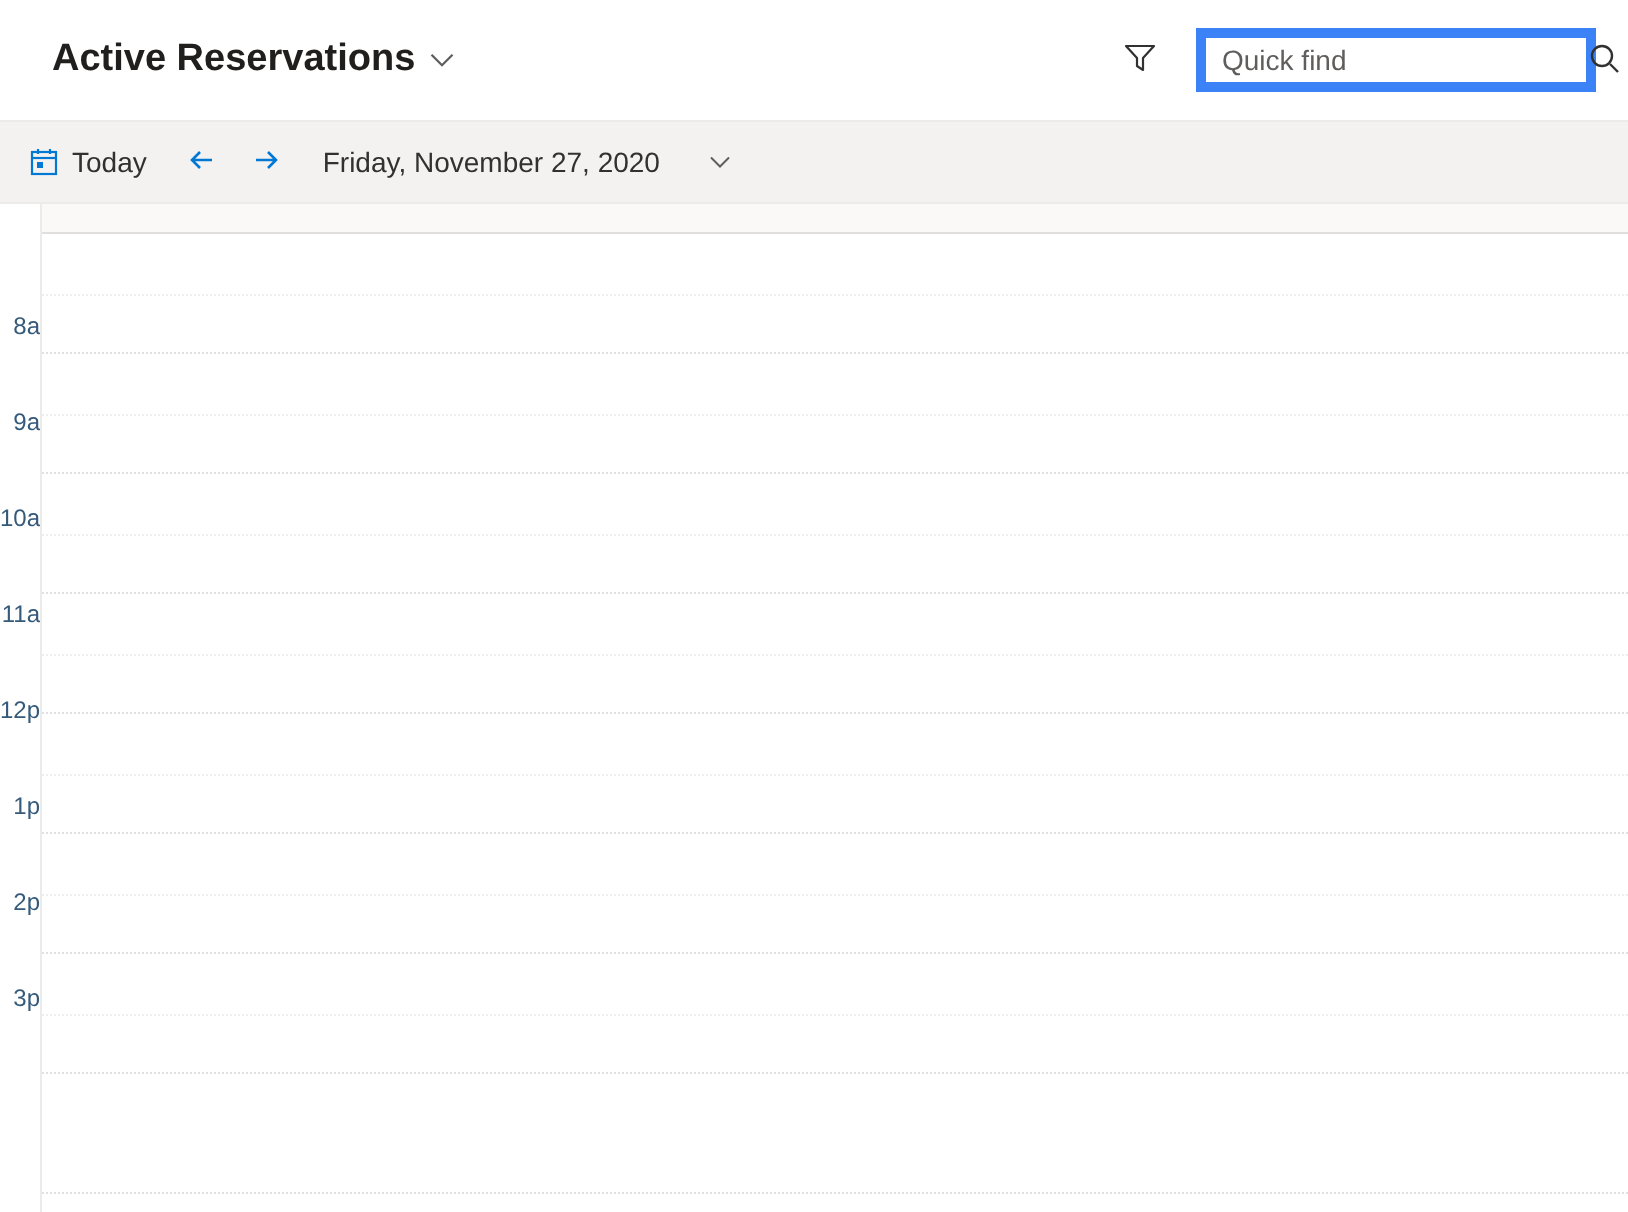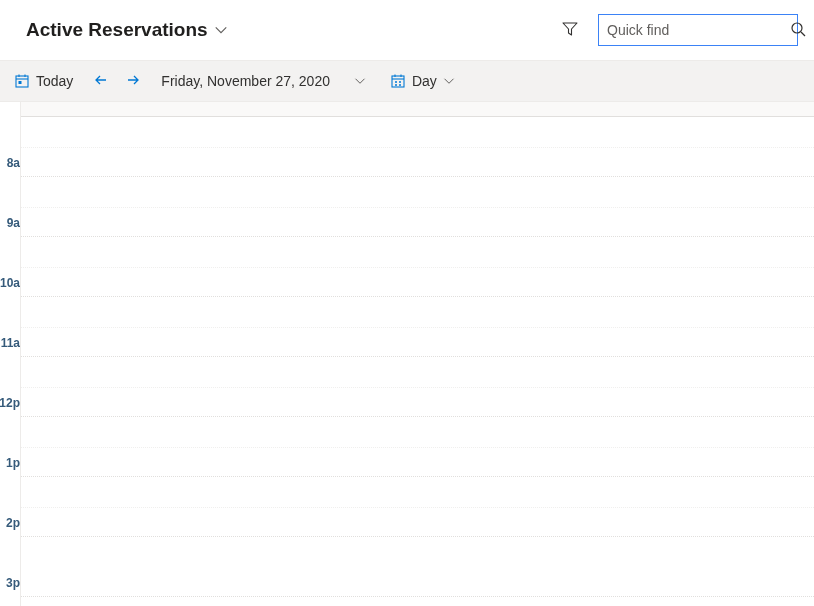--- a/index.html
+++ b/index.html
@@ -51,21 +51,21 @@
       cursor: pointer;
       display: flex;
       align-items: center;
       justify-content: center;
       padding: 6px;
       color: #323130;
     }
     .search-box {
       display: flex;
       align-items: center;
-      border: 1px solid #3b82f6;
+      border: 5px solid #3b82f6;
       height: 32px;
       width: 200px;
       padding: 0 8px;
       background: #ffffff;
     }
     .search-input {
       flex: 1;
       border: none;
       outline: none;
       font-size: 14px;
@@ -179,23 +179,22 @@
     .time-labels {
       position: absolute;
       left: 0;
       top: 97px;
       width: 20px;
       text-align: right;
       font-size: 12px;
       color: #355a7a;
     }
     .time-label {
-      height: 60px;
-      position: relative;
-      font-weight: bold;
+      height: 48px;
+      position: relative;
     }
     .time-label span {
       position: absolute;
       right: 0;
       top: -8px;
       white-space: nowrap;
     }
     .first-slot {
       background: #faf9f8;
       height: 15px;
@@ -264,40 +263,20 @@
     </span>
   </button>
   <div class="tb-date">
     <span class="tb-date-text">Friday, November 27, 2020</span>
     <span class="chevron-down-small">
       <svg width="12" height="12" viewBox="0 0 16 16">
           <path d="M2 5 L8 11 L14 5" stroke="currentColor" stroke-width="1.3" fill="none"></path>
         </svg>
     </span>
   </div>
-  <button class="tb-btn">
-    <span class="tb-icon">
-      <svg width="16" height="16" viewBox="0 0 16 16">
-          <rect x="2" y="3" width="12" height="11" stroke="currentColor" stroke-width="1.1" fill="none"></rect>
-          <line x1="2" y1="6" x2="14" y2="6" stroke="currentColor" stroke-width="1.1"></line>
-          <line x1="5" y1="1.5" x2="5" y2="4" stroke="currentColor" stroke-width="1.1"></line>
-          <line x1="11" y1="1.5" x2="11" y2="4" stroke="currentColor" stroke-width="1.1"></line>
-          <line x1="6" y1="9" x2="6" y2="9" stroke="currentColor" stroke-width="2" stroke-linecap="round"></line>
-          <line x1="10" y1="9" x2="10" y2="9" stroke="currentColor" stroke-width="2" stroke-linecap="round"></line>
-          <line x1="6" y1="12" x2="6" y2="12" stroke="currentColor" stroke-width="2" stroke-linecap="round"></line>
-          <line x1="10" y1="12" x2="10" y2="12" stroke="currentColor" stroke-width="2" stroke-linecap="round"></line>
-        </svg>
-    </span>
-    <span>Day</span>
-    <span class="chevron-down-small">
-      <svg width="12" height="12" viewBox="0 0 16 16">
-          <path d="M2 5 L8 11 L14 5" stroke="currentColor" stroke-width="1.3" fill="none"></path>
-        </svg>
-    </span>
-  </button>
 </div>
 
 <div class="time-labels" id="time-labels" style="top: 164px;">
     <div class="time-label">
       <span>8a</span>
     </div>
     <div class="time-label">
       <span>9a</span>
     </div>
     <div class="time-label">

